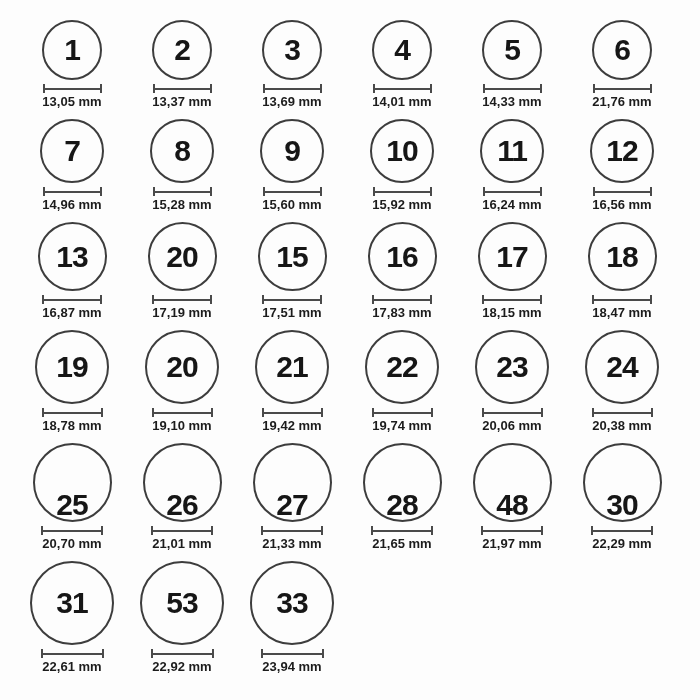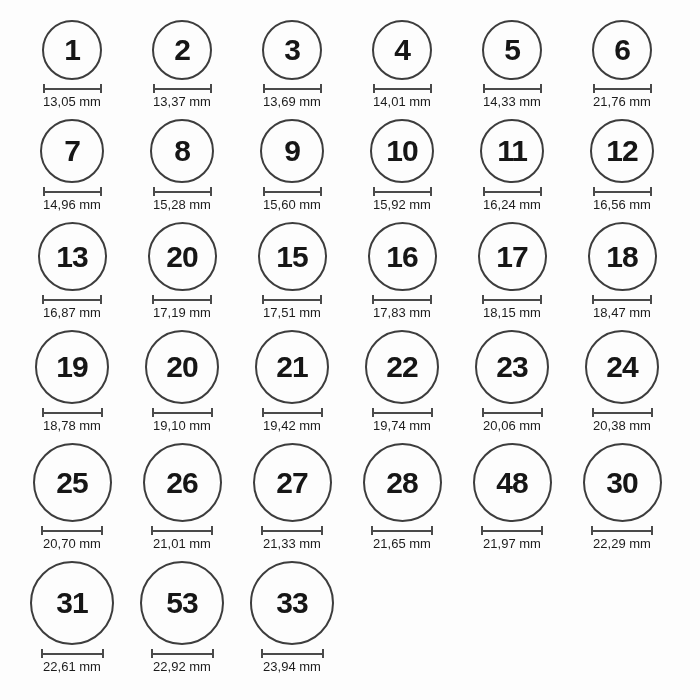--- a/index.html
+++ b/index.html
@@ -57,33 +57,33 @@
     height: 9px;
     background: #4a4a4a;
   }
   .ruler .line {
     flex: 1;
     height: 2px;
     background: #4a4a4a;
   }
   .mm-label {
     margin-top: 2px;
-    font-weight: normal;
+    font-weight: bold;
     font-size: 13px;
     letter-spacing: 0px;
     color: #1c1c1c;
     line-height: 14px;
     white-space: nowrap;
   }
   
   .row-1 .circle { width: 60px; height: 60px; }
   .row-2 .circle { width: 64px; height: 64px; }
   .row-3 .circle { width: 69px; height: 69px; justify-content: center; }
   .row-4 .circle { width: 74px; height: 74px; }
-  .row-5 .circle { width: 79px; height: 79px; }
+  .row-5 .circle { width: 79px; height: 79px; align-items: flex-end; }
   .row-6 .circle { width: 84px; height: 84px; }
   .row-1 .ruler { width: 59px; }
   .row-2 .ruler { width: 59px; }
   .row-3 .ruler { width: 60px; }
   .row-4 .ruler { width: 61px; }
   .row-5 .ruler { width: 62px; }
   .row-6 .ruler { width: 63px; }
 </style>
 </head>
 <body>

